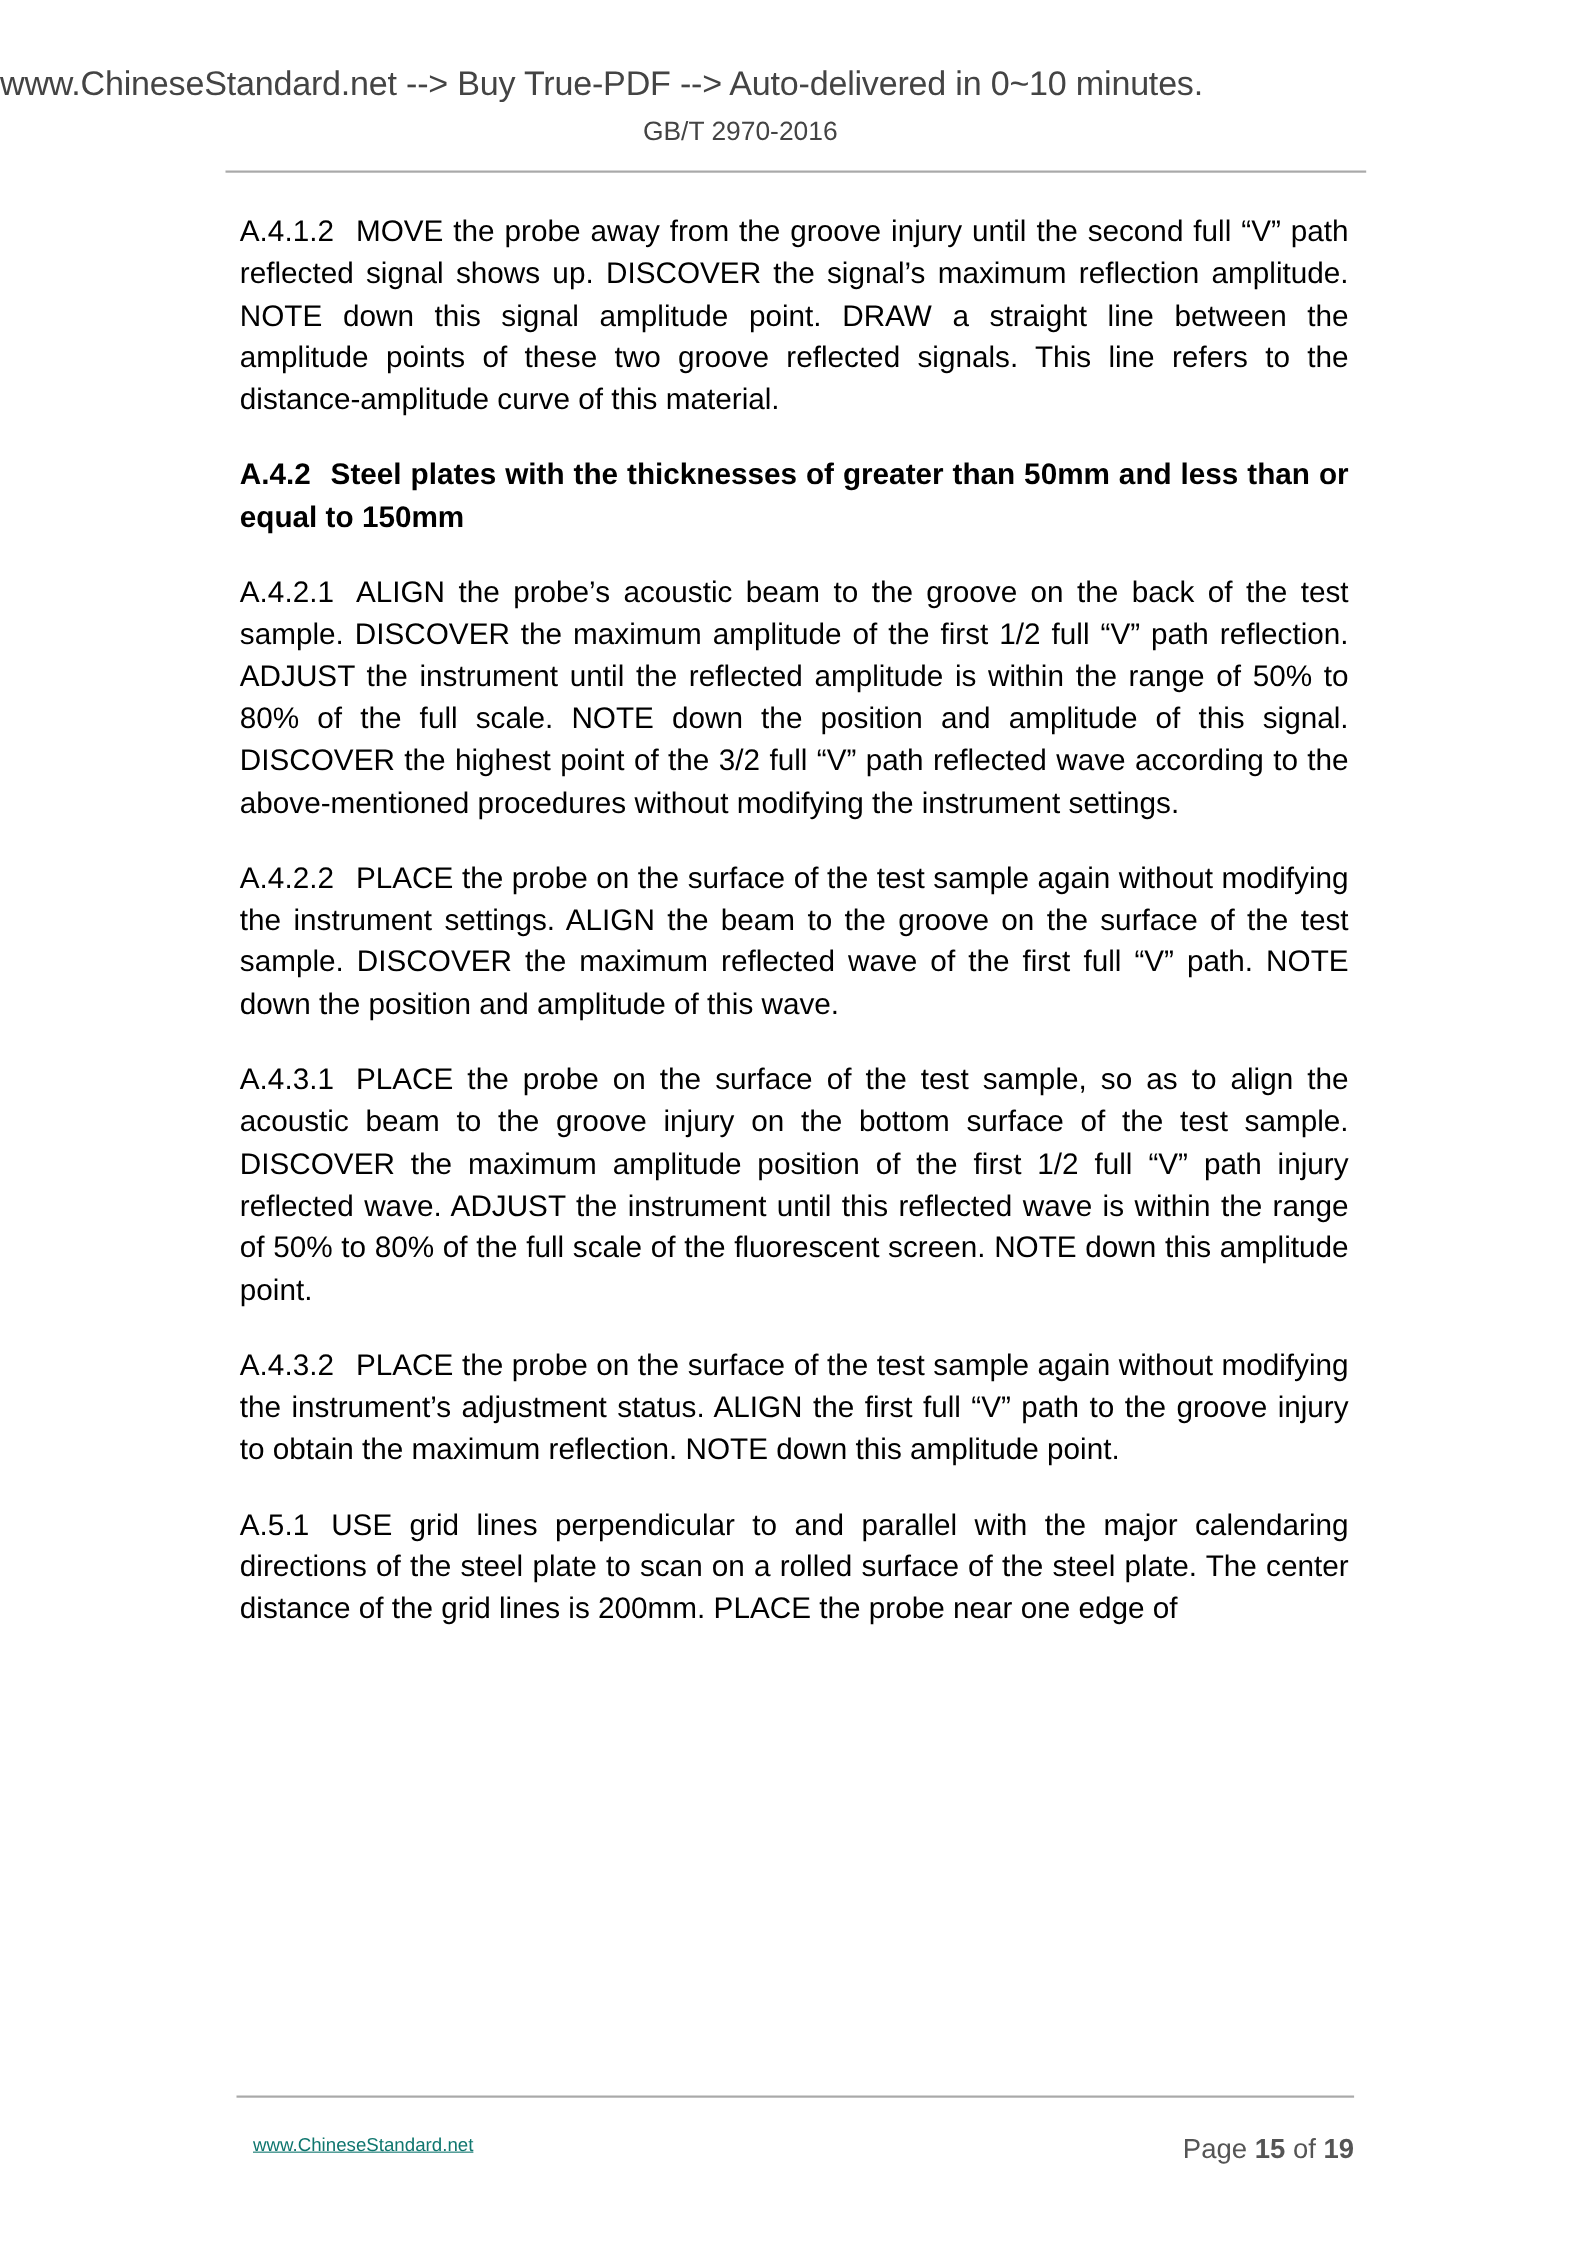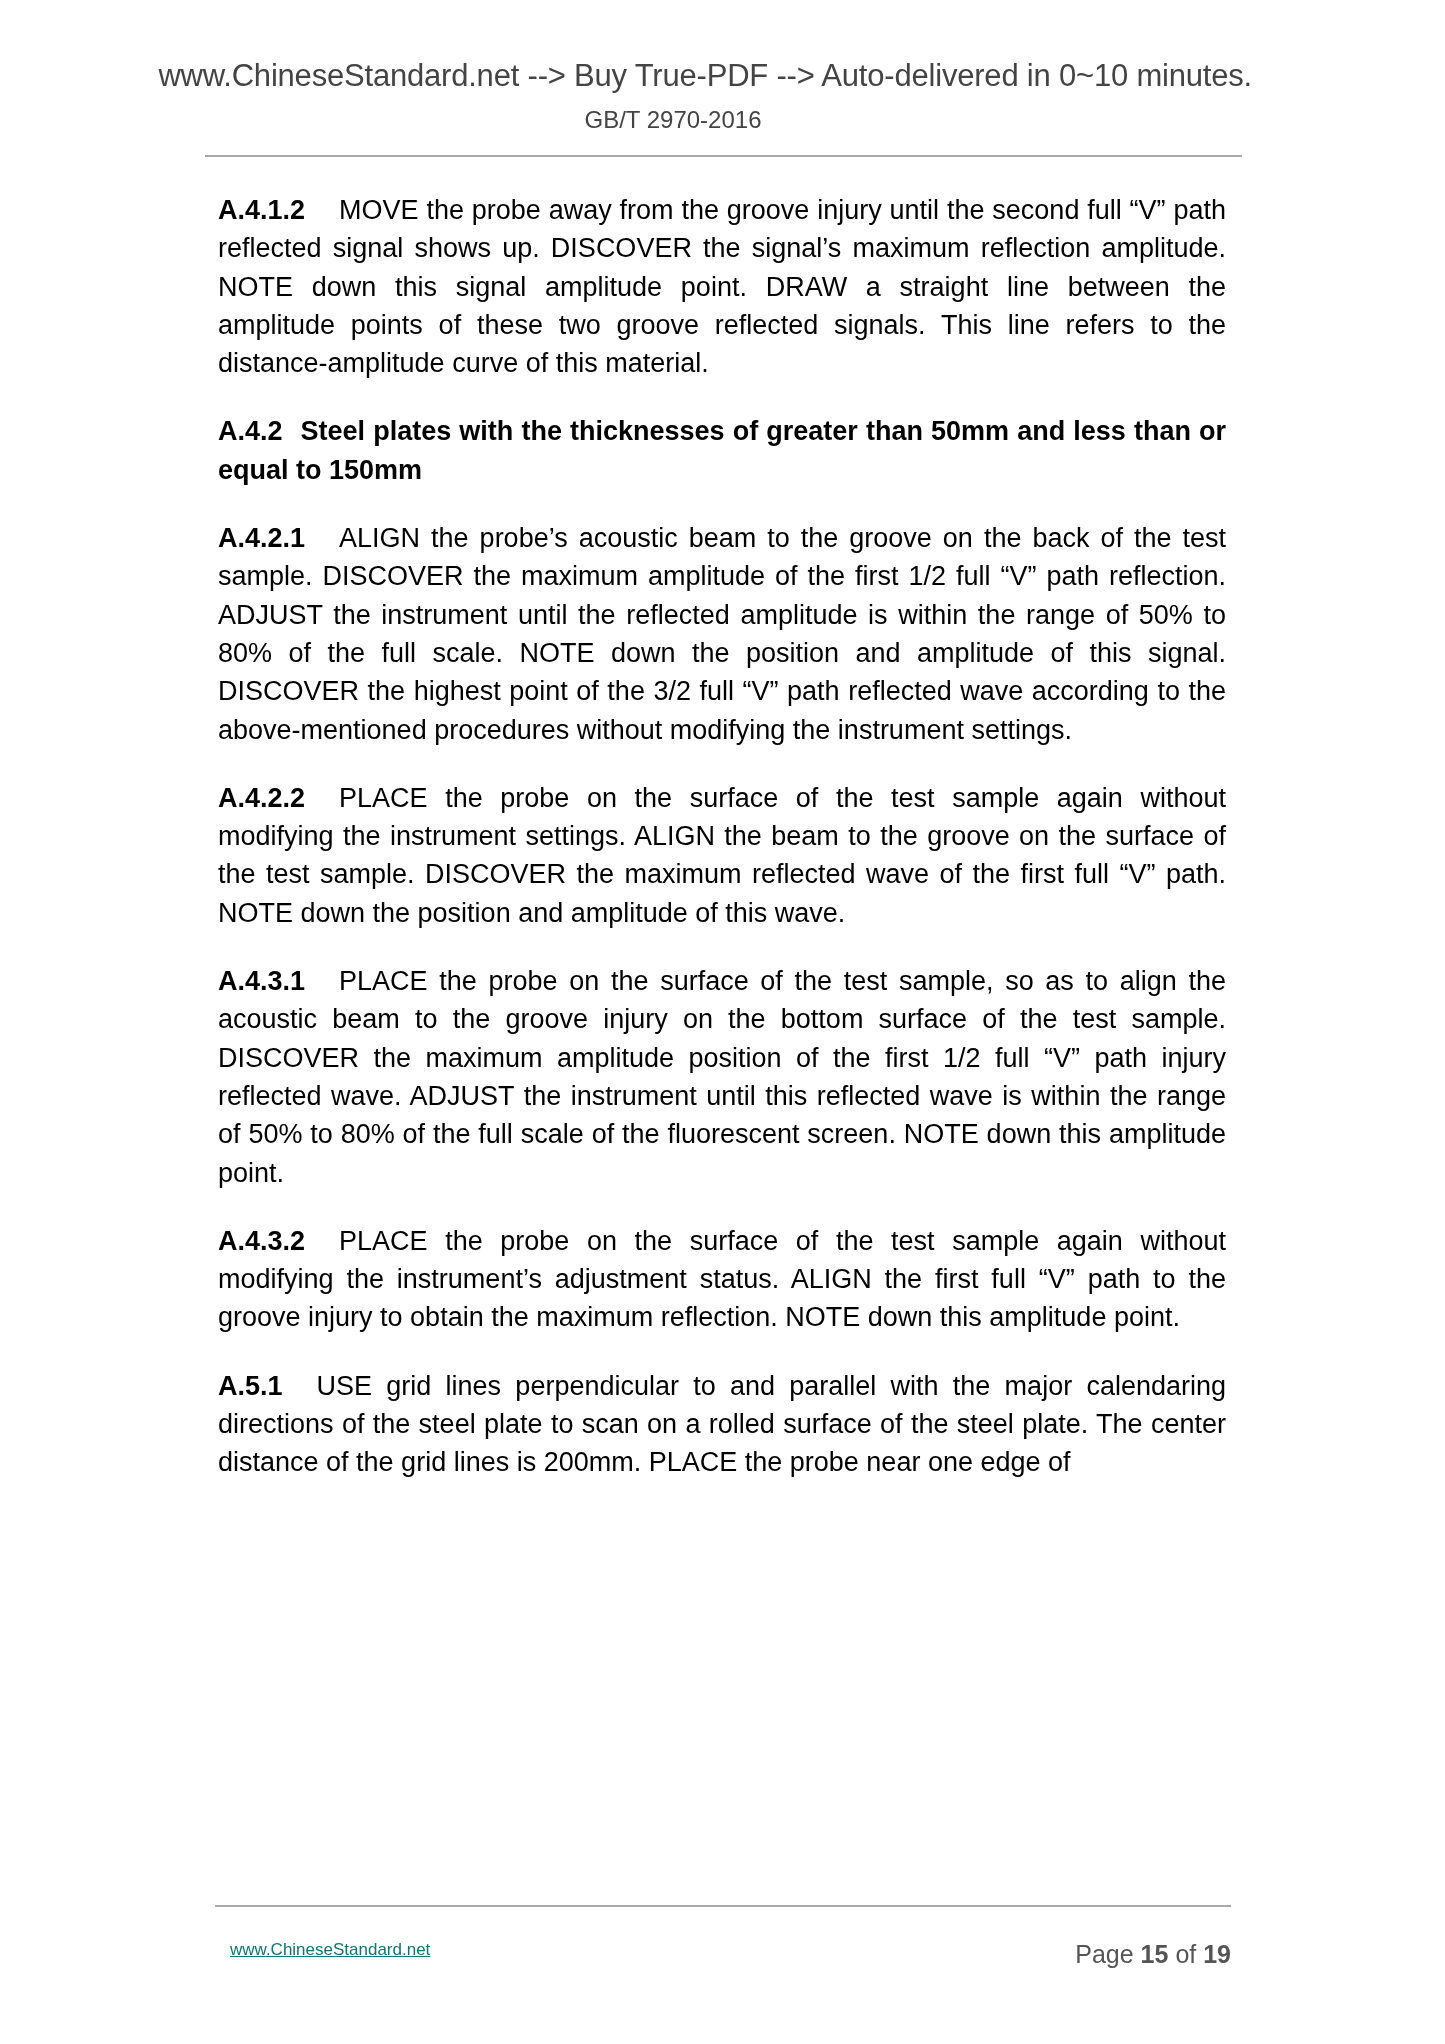--- a/index.html
+++ b/index.html
@@ -1,26 +1,26 @@
 <!DOCTYPE html>
 <html><head>
 <meta charset="utf-8">
 <style>
   html, body { margin: 0; padding: 0; background: #ffffff; }
   body { width: 1445px; height: 2044px; position: relative; overflow: hidden;
          font-family: "Liberation Sans", sans-serif; color: #000; }
-  .hdr1 { position: absolute; left: 0; width: 1252px; top: 58px; text-align: right;
+  .hdr1 { position: absolute; left: 0; width: 1252px; top: 58px; text-align: left;
           font-size: 31px; color: #444; letter-spacing: -0.2px; }
   .hdr2 { position: absolute; left: 0; width: 1346px; top: 106px; text-align: center;
           font-size: 24px; color: #444; }
   .rule-top { position: absolute; left: 205px; width: 1037px; top: 155px; height: 0;
               border-top: 2px solid #a9a9a9; }
   .content { position: absolute; left: 218px; top: 191px; width: 1008px; }
   .para { font-size: 27px; line-height: 38.3px; text-align: justify; margin: 0 0 30px 0; }
-  .para .num { font-weight: bold; margin-right: 34px; }
+  .para .num { font-weight: normal; margin-right: 20px; }
   .heading { font-size: 27px; line-height: 38.3px; font-weight: bold; text-align: justify;
              margin: 12px 0 30px 0; }
   .heading .num { margin-right: 18px; }
   .rule-bot { position: absolute; left: 215px; width: 1016px; top: 1905px; height: 0;
               border-top: 2px solid #a9a9a9; }
   .footer-link { position: absolute; left: 230px; top: 1940px; font-size: 17px; color: #0f766e;
                  text-decoration: underline; }
   .footer-page { position: absolute; right: 214px; top: 1940px; font-size: 25px; color: #555; }
   .footer-page b { font-weight: bold; }
 </style>

